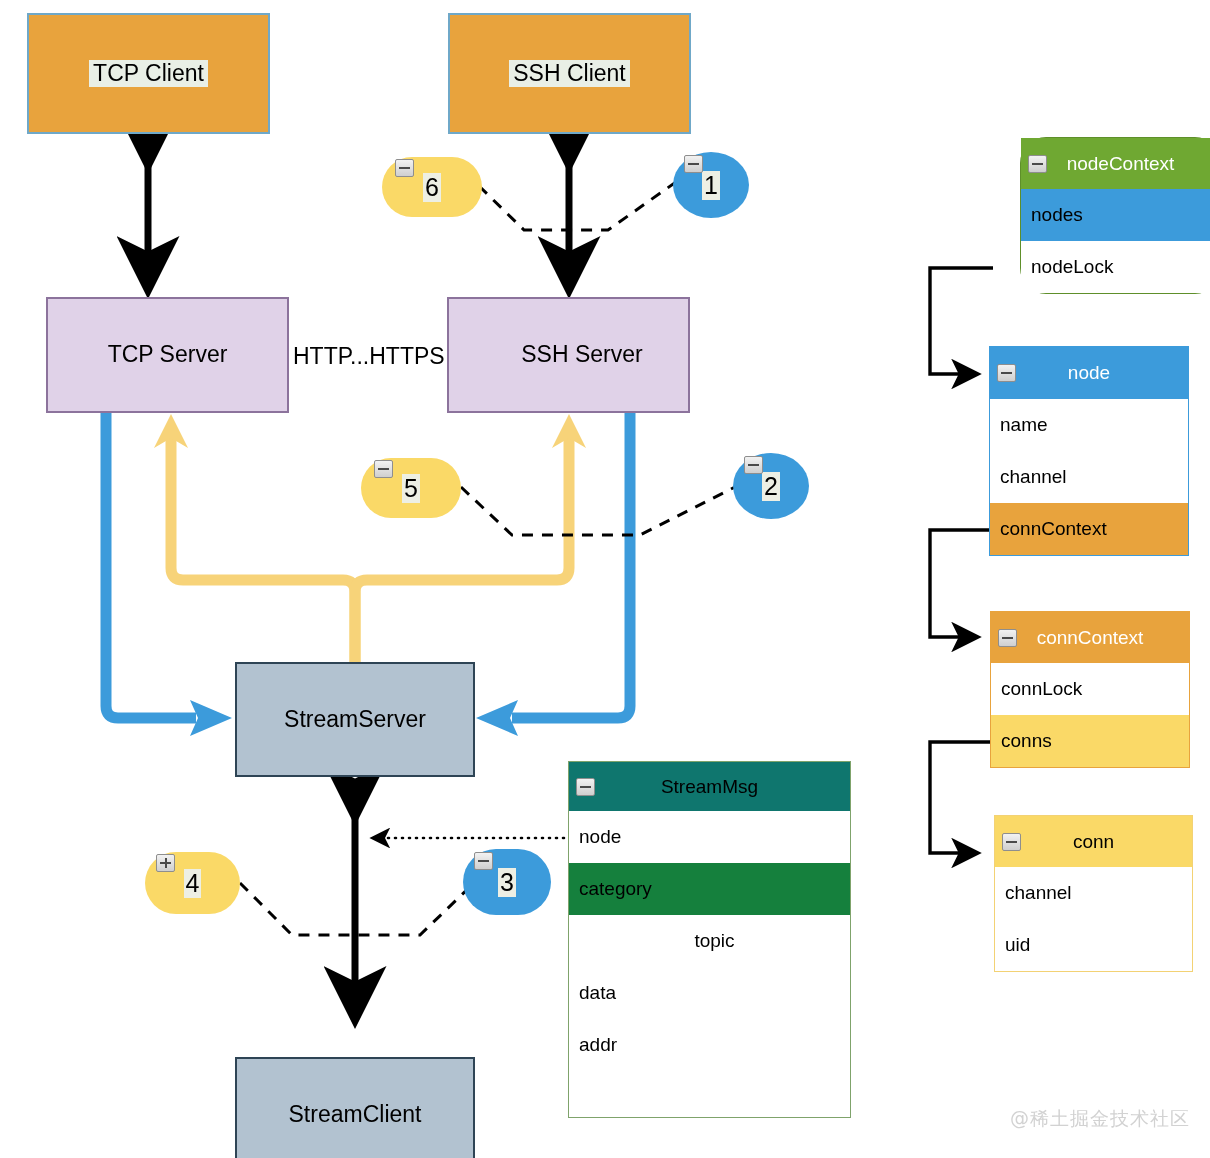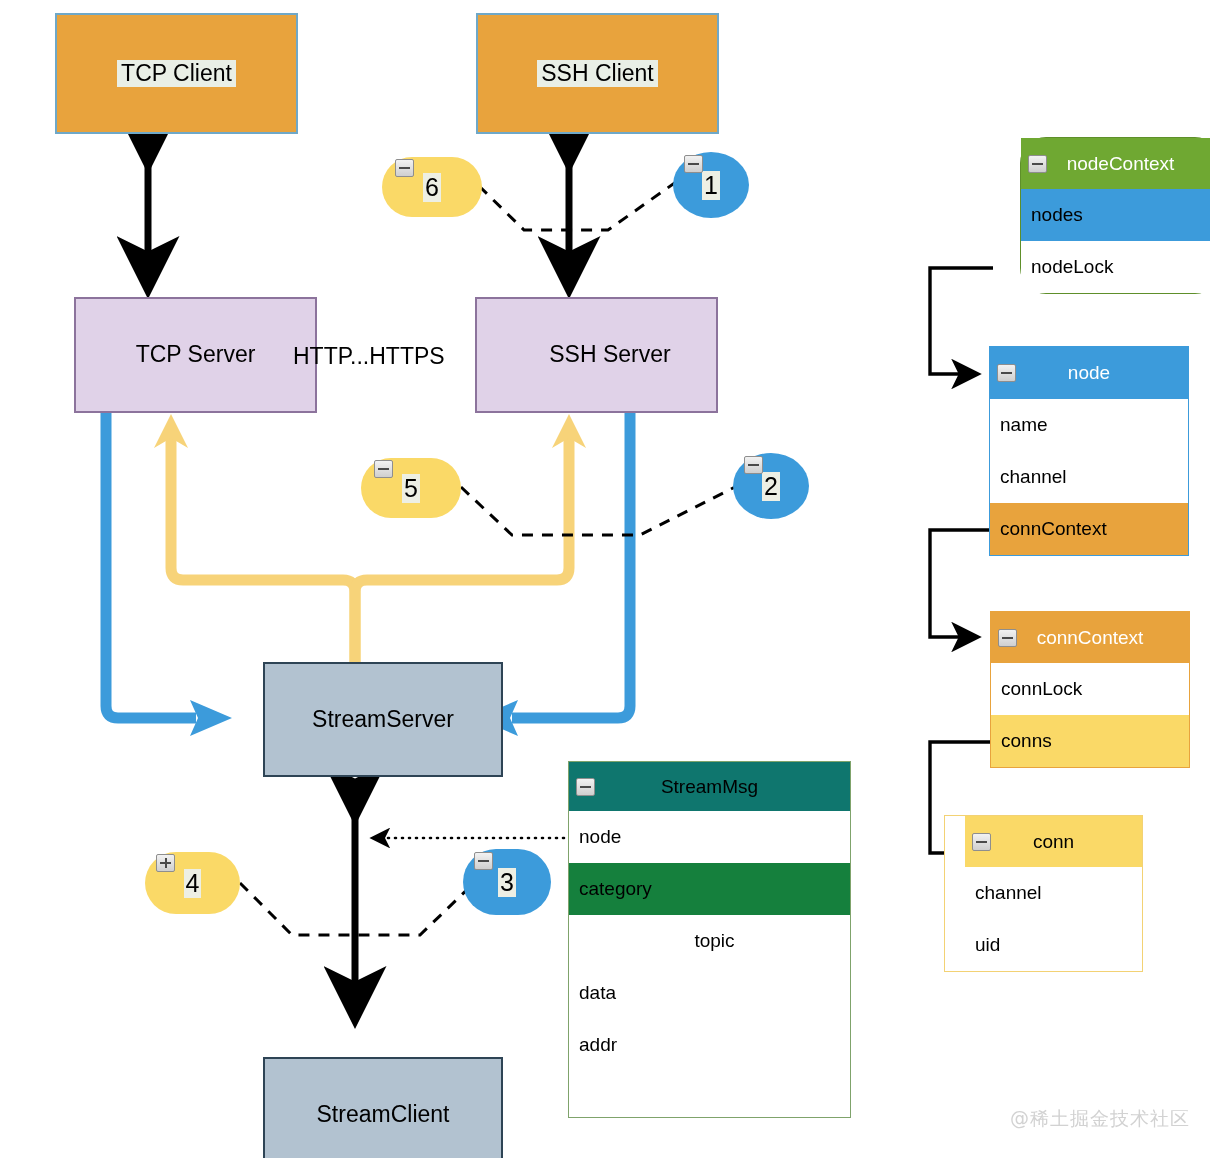--- a/index.html
+++ b/index.html
@@ -3,21 +3,21 @@
 <meta charset="utf-8">
 <style>
   html,body{margin:0;padding:0;background:#ffffff;}
   body{font-family:"Liberation Sans","DejaVu Sans",sans-serif;}
   #canvas{position:relative;width:1210px;height:1158px;background:#fff;overflow:hidden;}
 
   
   .abs{position:absolute;box-sizing:border-box;}
 
   
-  .flowbox{display:flex;align-items:center;justify-content:center;text-align:center;margin-left:28px;}
+  .flowbox{display:flex;align-items:center;justify-content:center;text-align:center;}
   .flowbox span{font-size:23px;color:#000;line-height:1.1;padding:1px 4px;}
 
   .box-client{background:#E8A33D;border:2px solid #6FA8C8;}
   .box-client span{background:#E9EFE6;}
   .box-server{background:#E0D2E8;border:2px solid #8C739C;}
   .box-stream{background:#B2C2D0;border:2px solid #2E4455;}
 
   
   .http-label{font-size:23px;color:#000;white-space:nowrap;}
 
@@ -203,21 +203,21 @@
       <span>connContext</span>
     </div>
     <div class="cls-row" style="height:52px;background:#ffffff;">
       <span>connLock</span>
     </div>
     <div class="cls-row" style="height:52px;background:#FAD967;">
       <span>conns</span>
     </div>
   </div>
 
-  <div class="abs clsbox" style="left:944px;top:815px;width:199px;height:157px;border-color:#F3D274;padding-left:20px;">
+  <div class="abs clsbox" style="left:994px;top:815px;width:199px;height:157px;border-color:#F3D274;">
     <div class="cls-header" style="height:51px;background:#FAD967;color:#000;">
       <span class="minus-ico"></span>
       <span>conn</span>
     </div>
     <div class="cls-row" style="height:52px;background:#ffffff;">
       <span>channel</span>
     </div>
     <div class="cls-row" style="height:52px;background:#ffffff;">
       <span>uid</span>
     </div>

